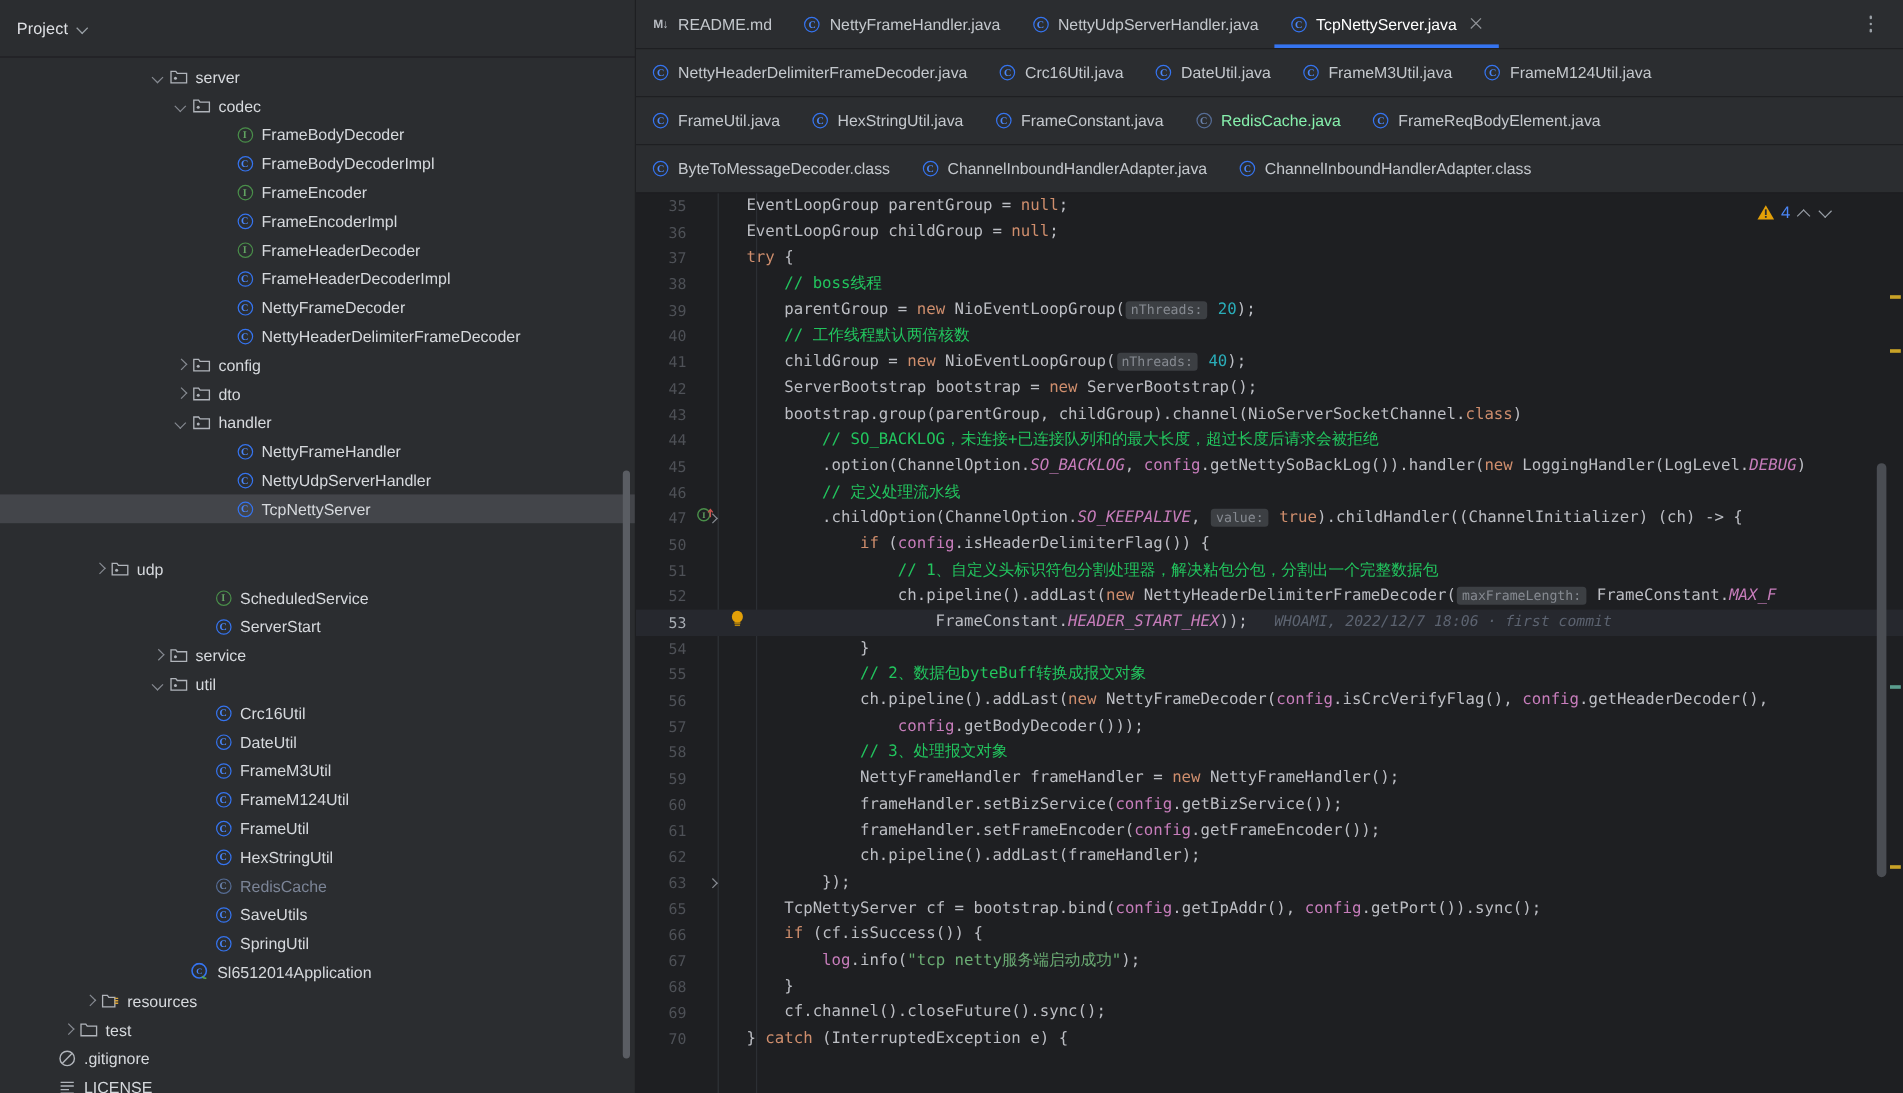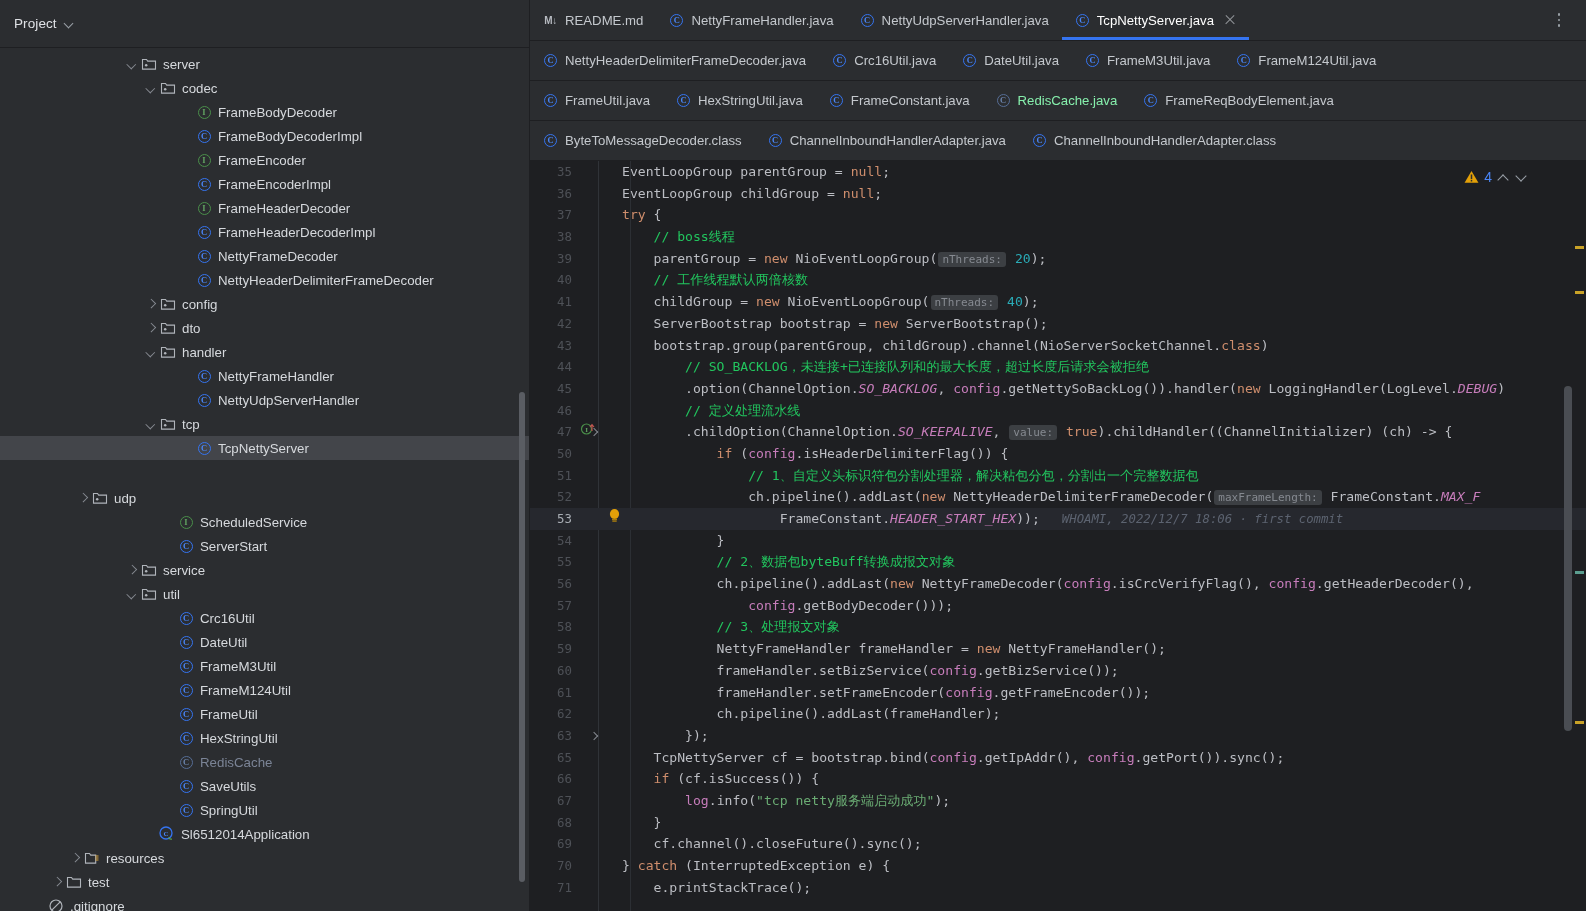--- a/index.html
+++ b/index.html
@@ -301,30 +301,20 @@
           </span>
           <span class="lbl">NettyFrameHandler</span>
         </div>
         <div class="node" style="padding-left: 180px;">
           <span class="arrow none"></span>
           <span class="ico" style="display: flex; align-items: center; justify-content: center;">
             <span class="circ">C</span>
           </span>
           <span class="lbl">NettyUdpServerHandler</span>
         </div>
-        <div class="node" style="padding-left: 144px;">
-          <span class="arrow down"></span>
-          <span class="ico folder">
-            <svg width="16" height="16" viewBox="0 0 16 16">
-              <path d="M1.5 3.5h4l1.2 1.6h7.8v8H1.5z" fill="none" stroke="#b0b4ba" stroke-width="1.1"></path>
-              <circle cx="5.2" cy="9.3" r="1.25" fill="#b0b4ba"></circle>
-            </svg>
-          </span>
-          <span class="lbl">tcp</span>
-        </div>
         <div class="node selected" style="padding-left: 180px;">
           <span class="arrow none"></span>
           <span class="ico" style="display: flex; align-items: center; justify-content: center;">
             <span class="circ">C</span>
           </span>
           <span class="lbl">TcpNettyServer</span>
         </div>
         <div class="node" style="padding-left: 76px; margin-top: 26px;">
           <span class="arrow right"></span>
           <span class="ico folder">
@@ -749,24 +739,20 @@
             <span class="gutter-num">68</span>
             <span class="code">&nbsp;&nbsp;&nbsp;&nbsp;}</span>
           </div>
           <div class="crow">
             <span class="gutter-num">69</span>
             <span class="code">&nbsp;&nbsp;&nbsp;&nbsp;<span class="pln">cf</span>.<span class="pln">channel</span>().<span class="pln">closeFuture</span>().<span class="pln">sync</span>();</span>
           </div>
           <div class="crow">
             <span class="gutter-num">70</span>
             <span class="code">} <span class="kw">catch</span> (<span class="pln">InterruptedException</span> <span class="pln">e</span>) {</span>
-          </div>
-          <div class="crow">
-            <span class="gutter-num">71</span>
-            <span class="code">&nbsp;&nbsp;&nbsp;&nbsp;<span class="pln">e</span>.<span class="pln">printStackTrace</span>();</span>
           </div>
         </div>
 
       <div id="warn-badge">
         <svg width="15" height="14" viewBox="0 0 16 14">
           <path d="M8 0.6 L15.4 13.2 L0.6 13.2 Z" fill="#e3a008"></path>
           <rect x="7.2" y="4.3" width="1.6" height="5" fill="#2b2d30"></rect>
           <rect x="7.2" y="10.2" width="1.6" height="1.6" fill="#2b2d30"></rect>
         </svg>
         <span class="wcount">4</span>

